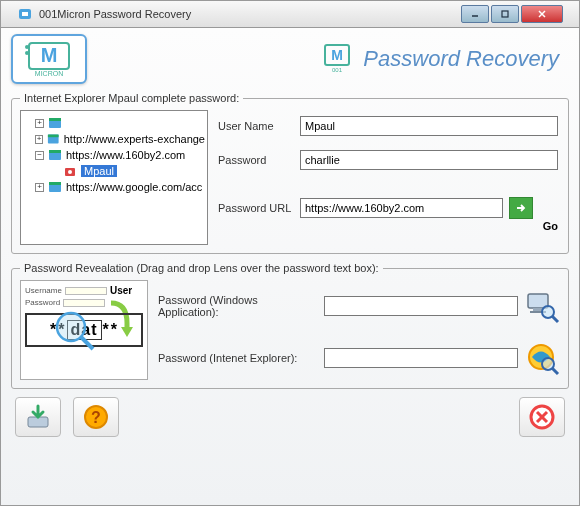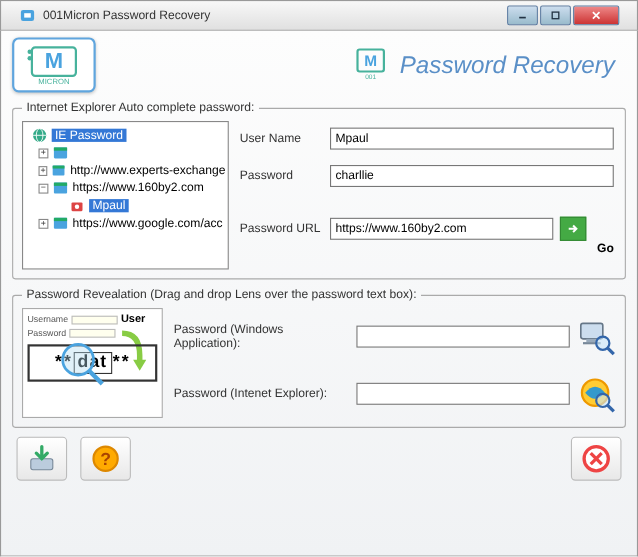--- a/index.html
+++ b/index.html
@@ -105,31 +105,23 @@
             <rect x="6" y="4" width="24" height="20" rx="2" fill="none" stroke="#47b29c" stroke-width="2"></rect>
             <text x="18" y="19" text-anchor="middle" font-size="14" fill="#4aa3df" font-weight="bold">M</text>
             <text x="18" y="31" text-anchor="middle" font-size="6" fill="#47b29c">001</text>
           </svg>
       </span>
       <span class="brand-title">Password Recovery</span>
     </div>
   </div>
 
   <fieldset>
-    <legend>Internet Explorer Auto complete password:</legend>
+    <legend>Internet Explorer Mpaul complete password:</legend>
     <div class="section1-body">
       <div class="tree">
-        <div class="tree-row tree-root">
-          <svg class="url-icon" viewBox="0 0 14 14">
-              <circle cx="7" cy="7" r="6" fill="#3a8"></circle>
-              <ellipse cx="7" cy="7" rx="3" ry="6" fill="none" stroke="#fff" stroke-width="0.8"></ellipse>
-              <line x1="1" y1="7" x2="13" y2="7" stroke="#fff" stroke-width="0.8"></line>
-            </svg>
-          <span class="lbl">IE Password</span>
-        </div>
         <div class="tree-row tree-child">
           <span class="expander">+</span>
           <svg class="url-icon" viewBox="0 0 14 14">
               <rect x="1" y="2" width="12" height="10" rx="1" fill="#4aa3df"></rect>
               <rect x="1" y="2" width="12" height="3" fill="#2a6"></rect>
             </svg>
         </div>
         <div class="tree-row tree-child">
           <span class="expander">+</span>
           <svg class="url-icon" viewBox="0 0 14 14">

